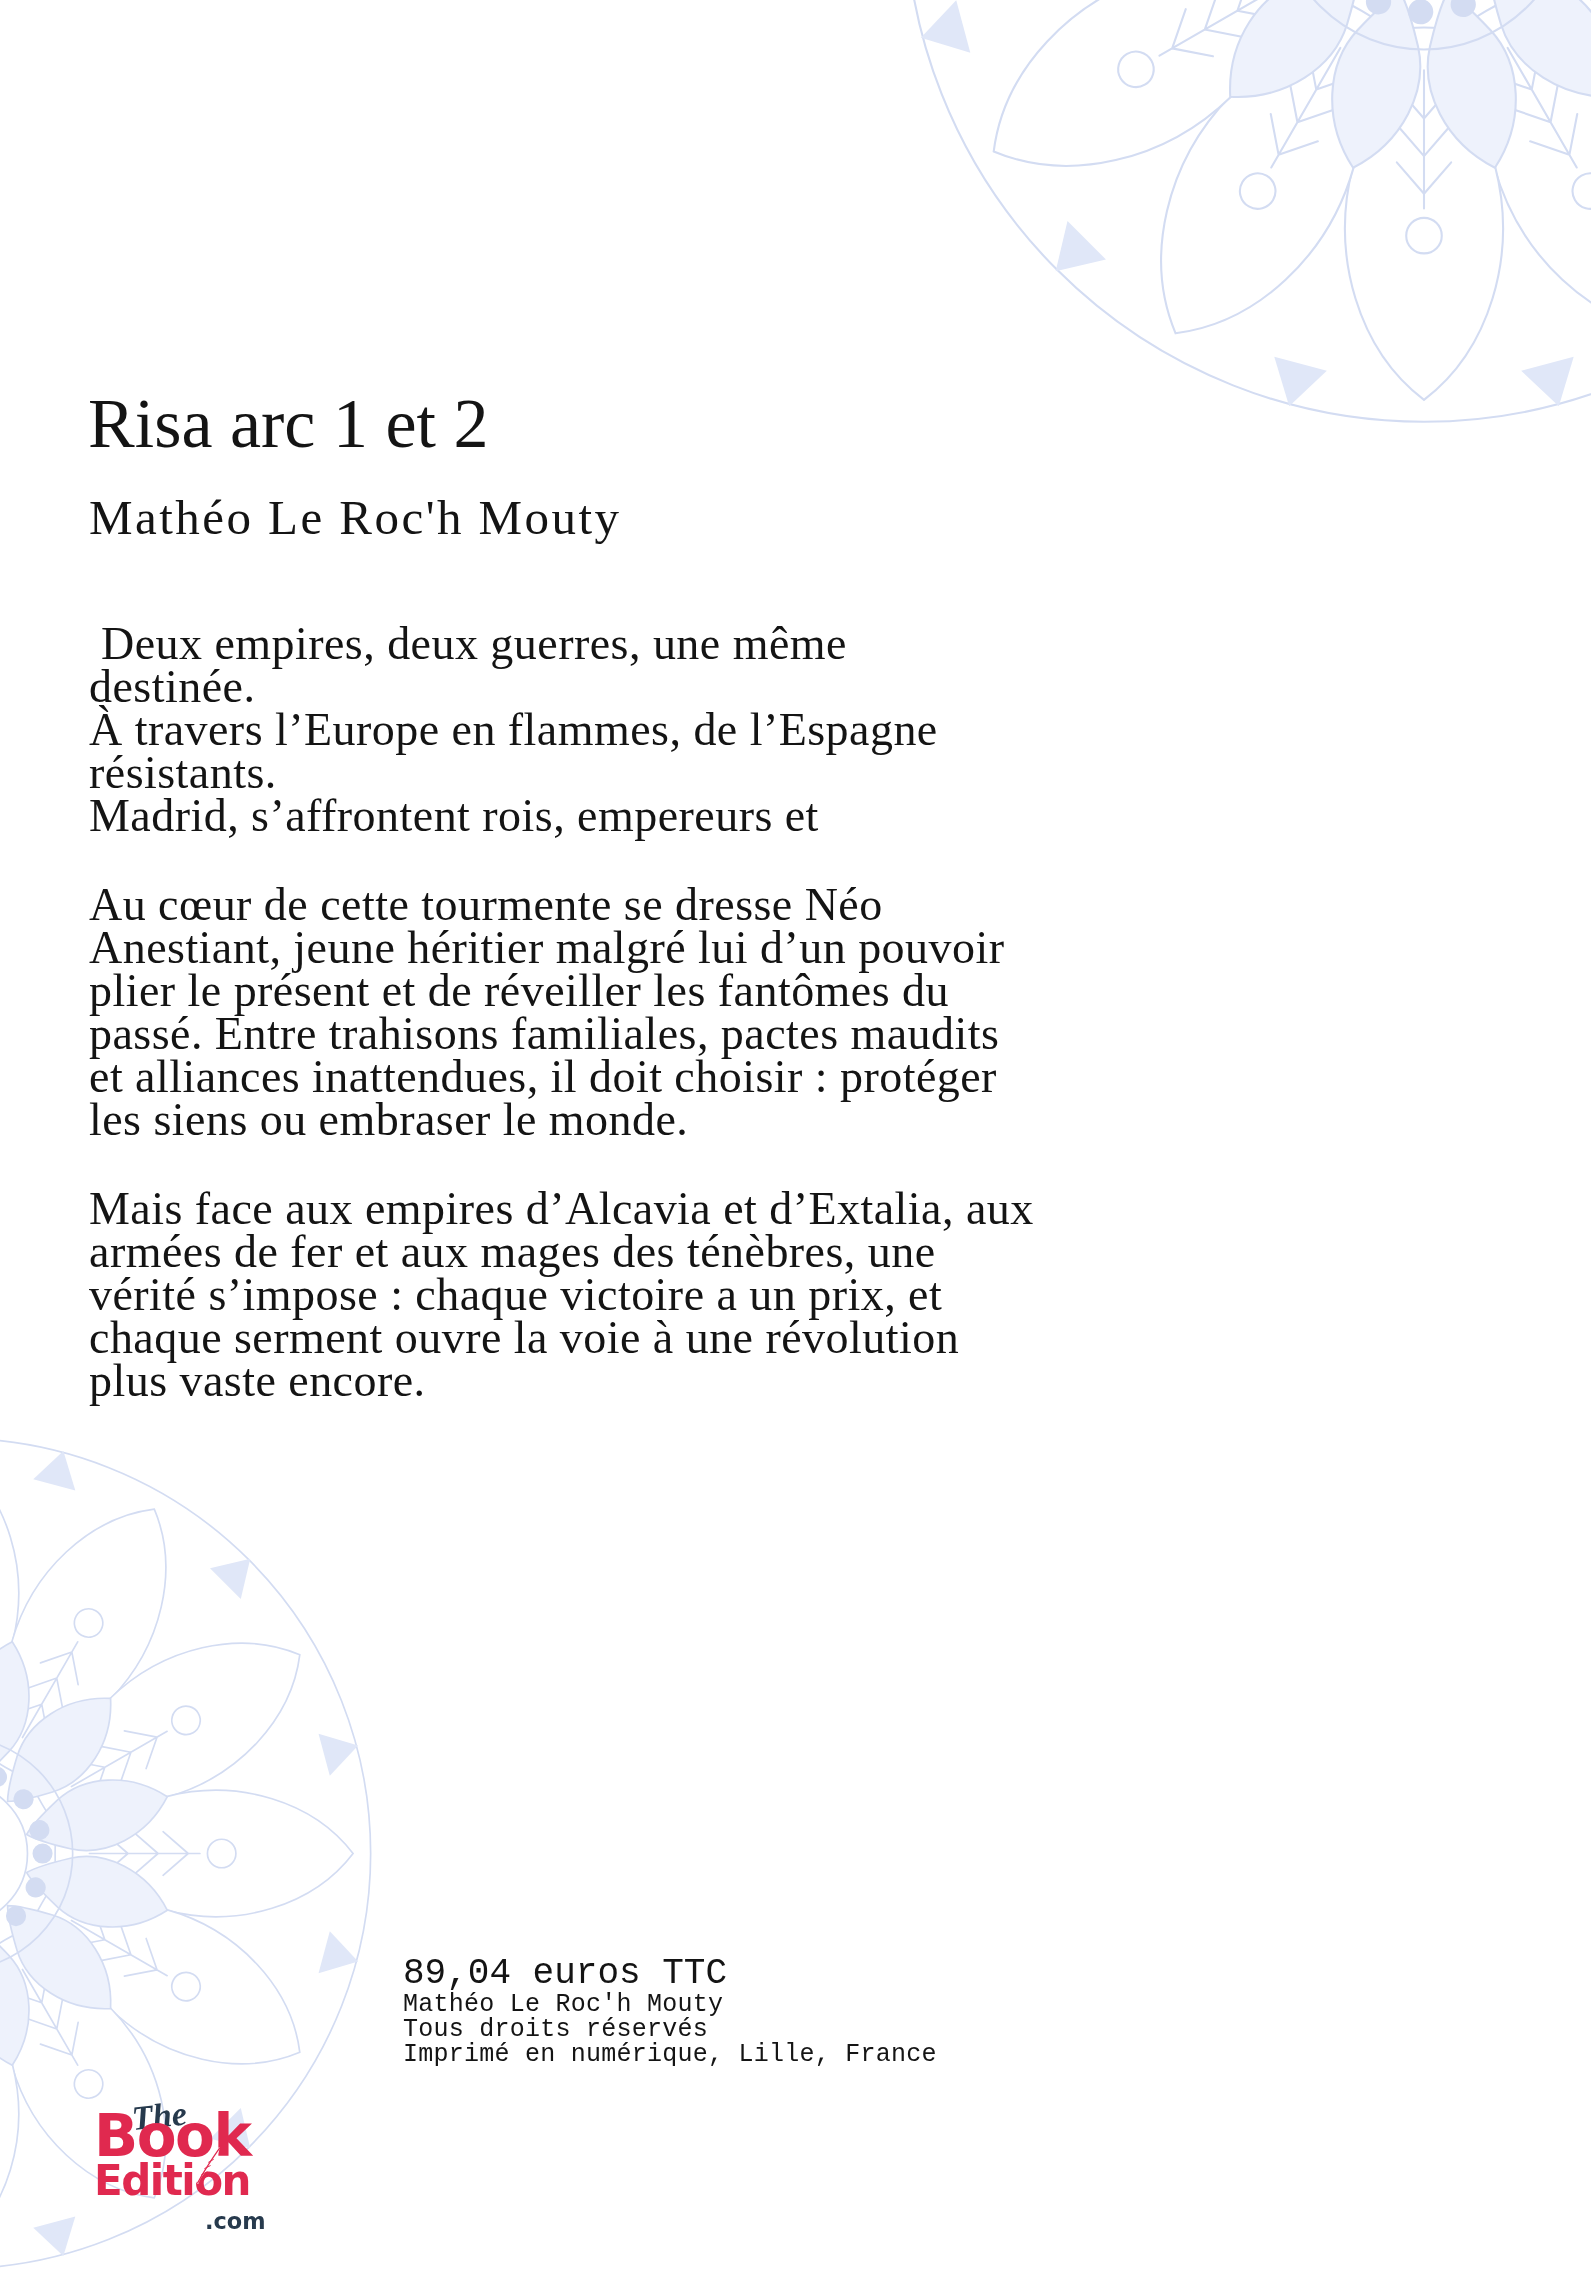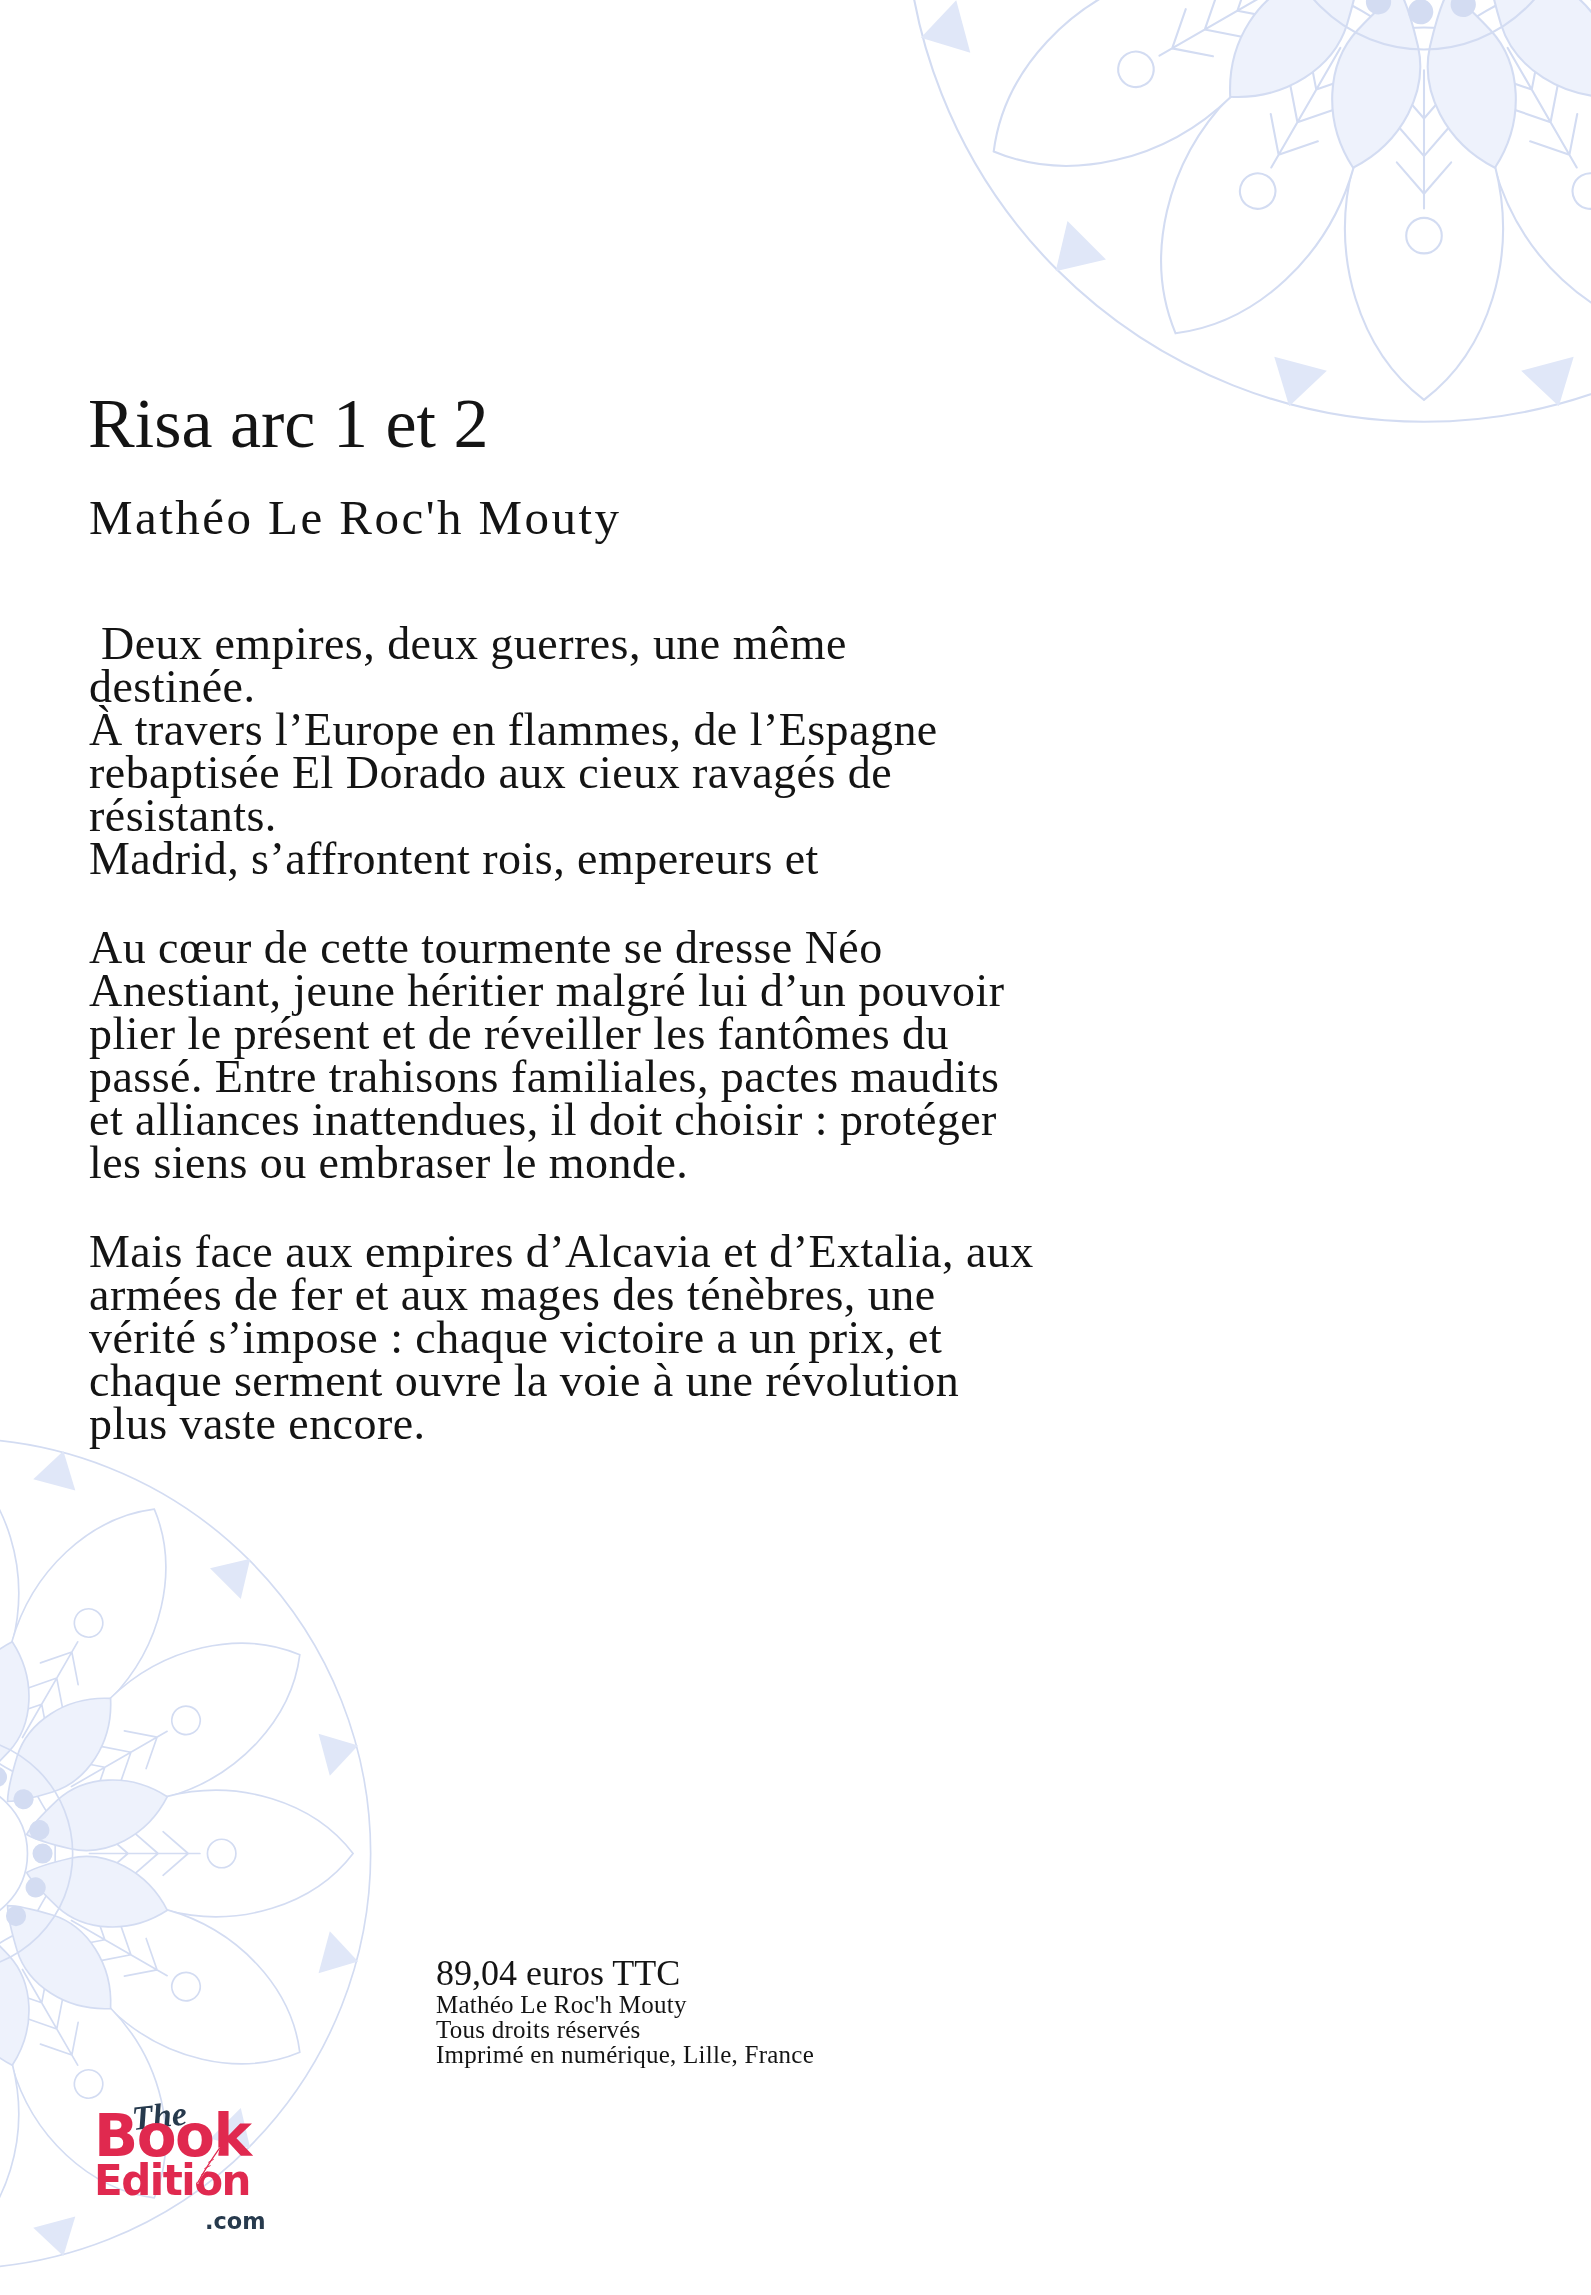--- a/index.html
+++ b/index.html
@@ -35,21 +35,21 @@
   }
   .synopsis{
     position:absolute;left:89px;top:622px;width:1136px;
     font-size:46px;line-height:43px;letter-spacing:0.01em;
   }
   .synopsis .para{margin:0 0 46px 0;}
   .synopsis .para:last-child{margin-bottom:8px;}
   .synopsis .line{white-space:nowrap;}
 
   .imprint{
-    position:absolute;left:436px;top:1955px;white-space:nowrap;
+    position:absolute;left:403px;top:1955px;white-space:nowrap;font-family:Liberation Mono, monospace;
   }
   .imprint .price{font-size:36px;line-height:37px;}
   .imprint .small{font-size:25px;line-height:25px;letter-spacing:0.01em;}
 
   
   .logo{position:absolute;left:94px;top:2105px;width:173px;height:127px;}
   .logo-the{
     position:absolute;left:40px;top:-3px;
     font-family:"Liberation Serif",serif;font-style:italic;font-weight:bold;
     font-size:34px;line-height:34px;color:var(--navy,#273a4d);
@@ -146,21 +146,20 @@
   </svg>
 
   <div class="book-title">Risa arc 1 et 2</div>
   <div class="book-author">Mathéo Le Roc'h Mouty</div>
 
   <div class="synopsis">
     <div class="para">
       <div class="line">&nbsp;Deux empires, deux guerres, une même</div>
       <div class="line">destinée.</div>
       <div class="line">À travers l’Europe en flammes, de l’Espagne</div>
-      <div class="line">rebaptisée El Dorado aux cieux ravagés de</div>
       <div class="line">résistants.</div>
       <div class="line">Madrid, s’affrontent rois, empereurs et</div>
     </div>
     <div class="para">
       <div class="line">Au cœur de cette tourmente se dresse Néo</div>
       <div class="line">Anestiant, jeune héritier malgré lui d’un pouvoir</div>
       <div class="line">plier le présent et de réveiller les fantômes du</div>
       <div class="line">passé. Entre trahisons familiales, pactes maudits</div>
       <div class="line">et alliances inattendues, il doit choisir : protéger</div>
       <div class="line">les siens ou embraser le monde.</div>

